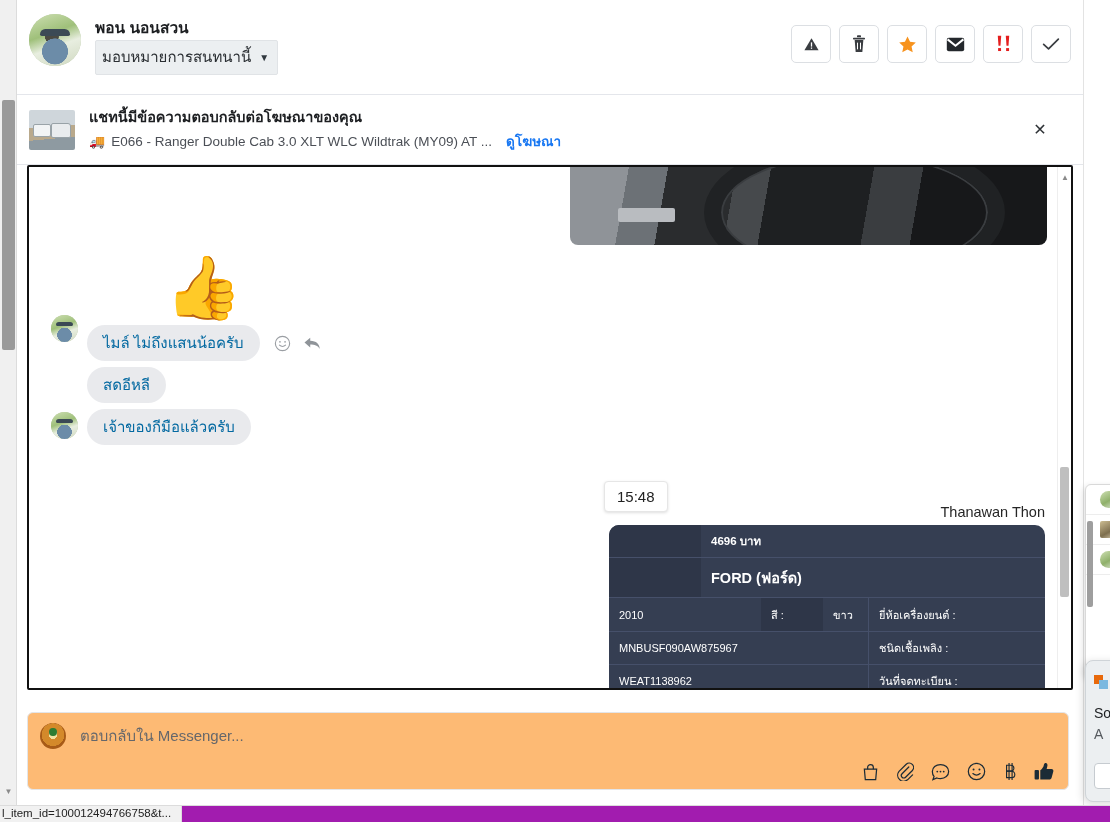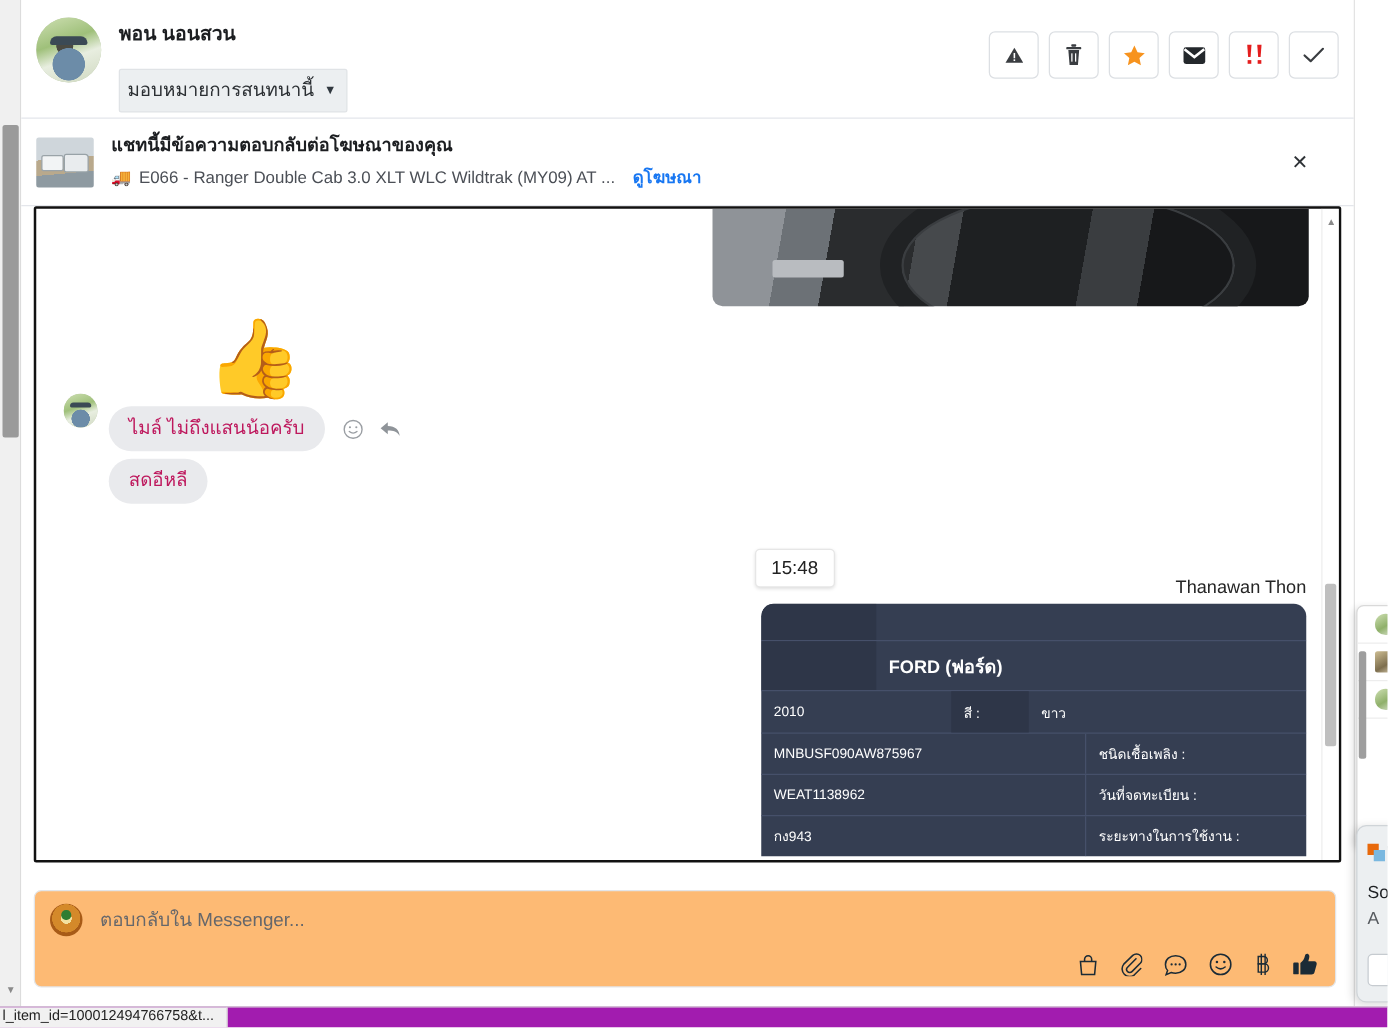--- a/index.html
+++ b/index.html
@@ -55,21 +55,21 @@
       radial-gradient(circle at 44% 44%, #4a4a42 0 16%, transparent 17%),
       linear-gradient(160deg,#cfe0b4 0%, #9fc07a 38%, #e8eee0 60%, #cfd8c0 100%);
   }
   .avatar.person::after{
     content:""; position:absolute; left:22%; top:28%; width:56%; height:14%;
     background:#3b4a55; border-radius:6px 6px 2px 2px;
   }
   .hdr-texts { margin-left:14px; padding-top:4px; }
   .hdr-name { font-size:15.5px; font-weight:bold; color:#1c1e21; line-height:20px; }
   .assign-select {
-    margin-top:17px;
+    margin-top:2px;
     display:inline-flex; align-items:center; gap:8px;
     background:#eceff1; border:1px solid #e0e3e6; border-radius:2px;
     padding:4px 8px 5px 6px;
     font-size:15px; color:#2b2f33; cursor:pointer;
   }
   .caret { font-size:10px; color:#30383f; }
 
   .hdr-actions {
     position:absolute; right:12px; top:25px;
     display:flex; gap:8px;
@@ -165,21 +165,21 @@
   }
   .sm-avatar::after{
     content:""; position:absolute; left:20%; top:26%; width:60%; height:16%;
     background:#3b4a55; border-radius:5px 5px 2px 2px;
   }
 
   .thumb-sticker { margin:10px 0 0 78px; color:#1b74e4; font-size:62px; line-height:62px; }
 
   .bubble-row { display:flex; align-items:center; gap:14px; margin-top:6px; }
   .bubble {
-    background:#e9eaed; color:#be185d;
+    background:#e9eaed; color:#0369a1;
     border-radius:18px; padding:8px 16px;
     font-size:15px; line-height:20px; max-width:460px;
   }
   .bubble-actions { display:flex; align-items:center; gap:12px; color:#8a8d91; }
   .ico-btn { cursor:pointer; display:flex; align-items:center; }
 
   
   .out-area { position:relative; margin-top:36px; height:230px; }
   .time-chip {
     position:absolute; left:565px; top:0;
@@ -382,37 +382,45 @@
                 </svg>
               </span>
             </div>
           </div>
 
           <div class="bubble-row">
             <div class="bubble">สดอีหลี</div>
           </div>
         </div>
 
+        <div class="msg-block" style="margin-top:6px">
+          <div class="sm-avatar" style="top:3px"></div>
+          <div class="bubble-row" style="margin-top:0">
+            <div class="bubble">เจ้าของกีมือแล้วครับ</div>
+          </div>
+        </div>
 
         <div class="out-area">
           <div class="time-chip">15:48</div>
           <div class="sender-name">Thanawan Thon</div>
 
           <div class="info-card">
             <div class="ic-row">
               <div class="ic-c c-a ic-dark"></div>
+              <div class="ic-c c-b c-price">4696 บาท</div>
             </div>
             <div class="ic-row row-tall">
               <div class="ic-c c-a ic-dark"></div>
               <div class="c-brand">FORD (ฟอร์ด)</div>
             </div>
             <div class="ic-row row-tall">
               <div class="ic-c c-year">2010</div>
               <div class="ic-c c-lbl ic-dark">สี :</div>
               <div class="ic-c c-val">ขาว</div>
+              <div class="ic-c c-right">ยี่ห้อเครื่องยนต์ :</div>
             </div>
             <div class="ic-row">
               <div class="ic-c c-b">MNBUSF090AW875967</div>
               <div class="ic-c c-right">ชนิดเชื้อเพลิง :</div>
             </div>
             <div class="ic-row">
               <div class="ic-c c-b">WEAT1138962</div>
               <div class="ic-c c-right">วันที่จดทะเบียน :</div>
             </div>
             <div class="ic-row">

